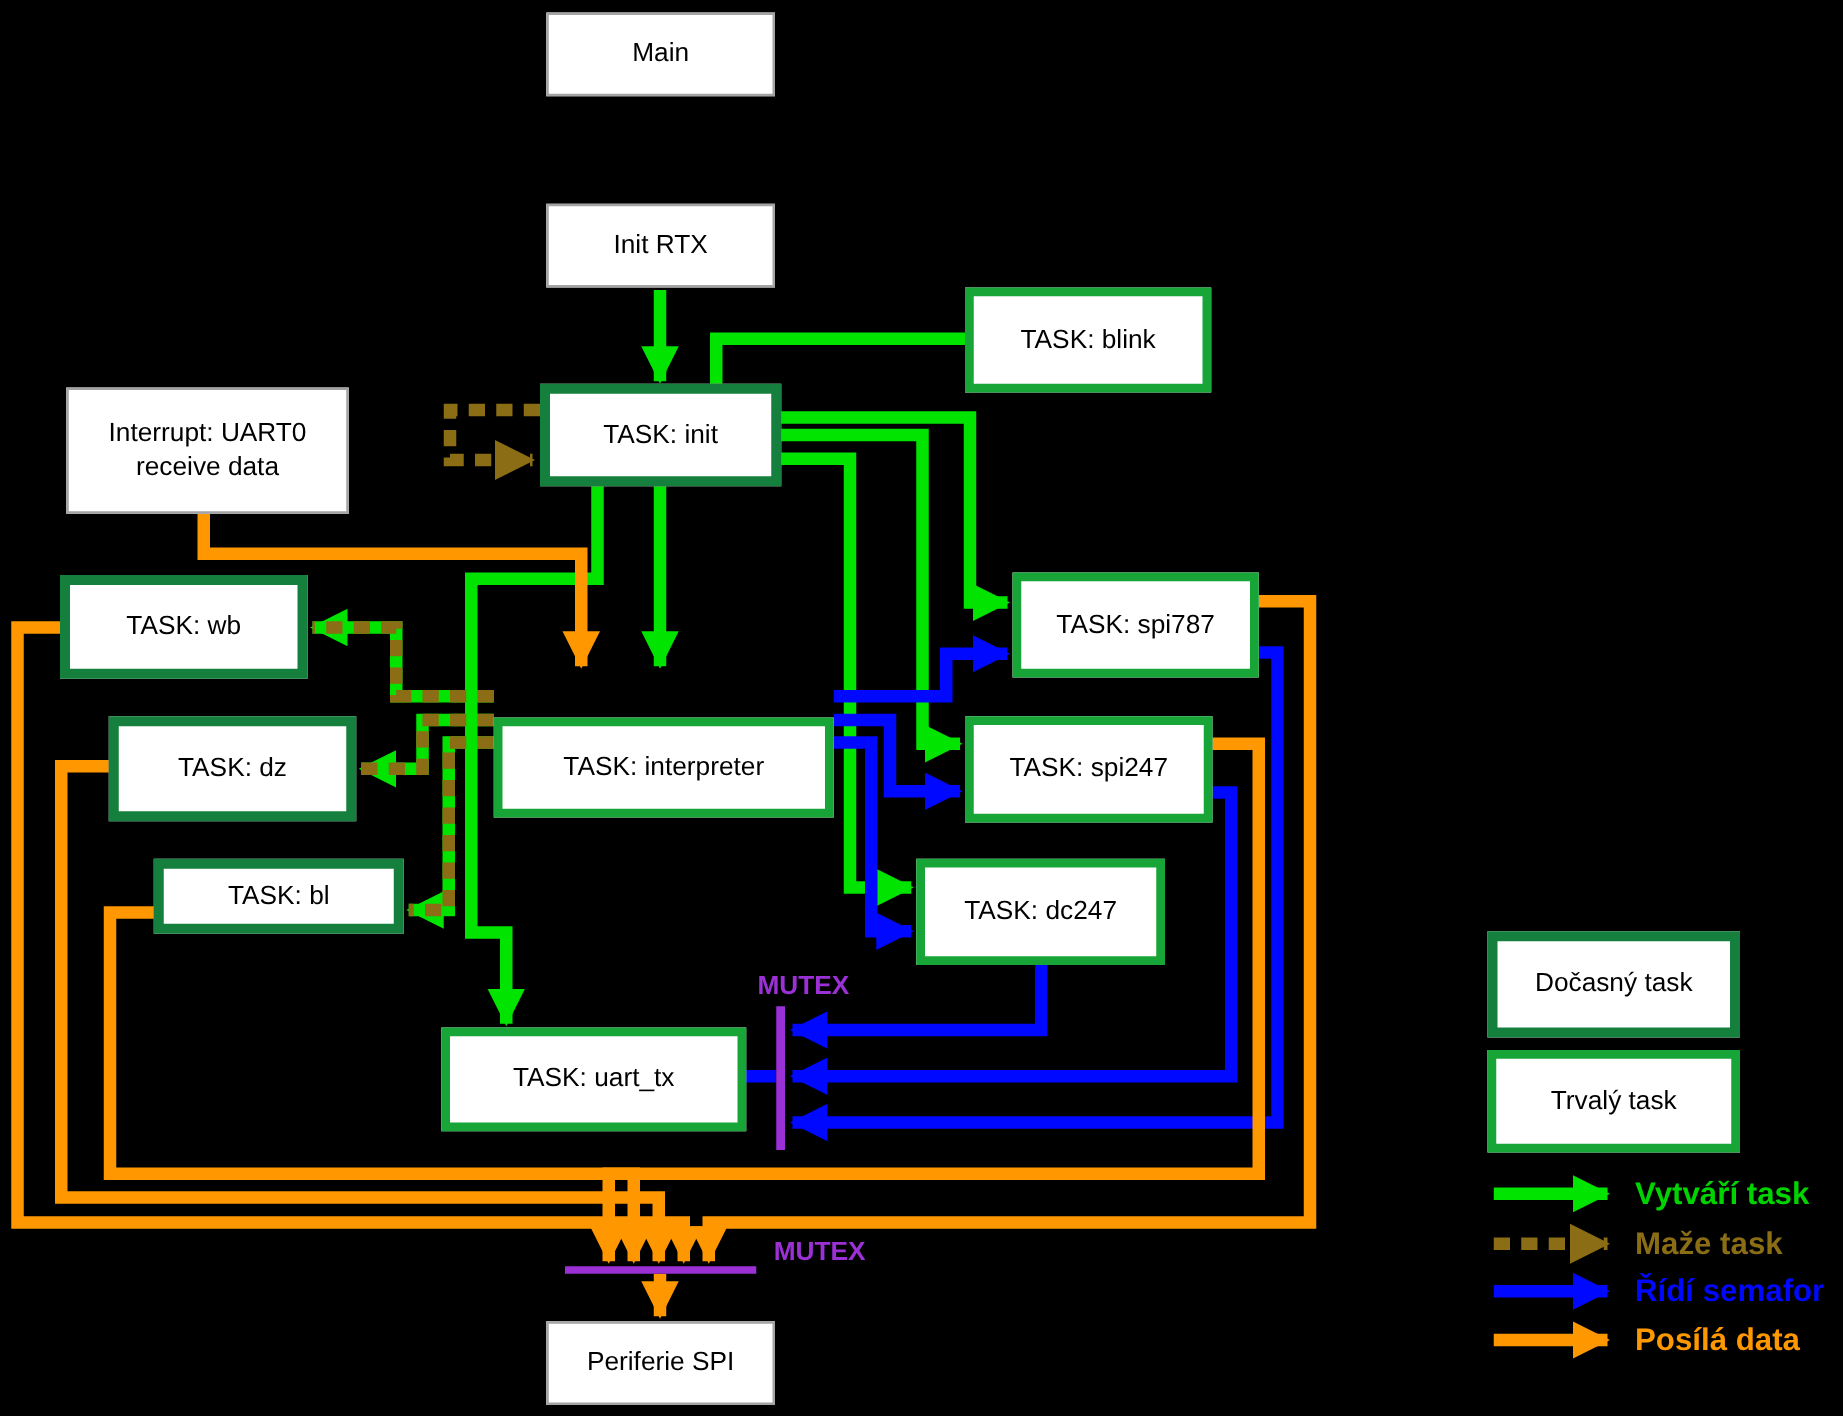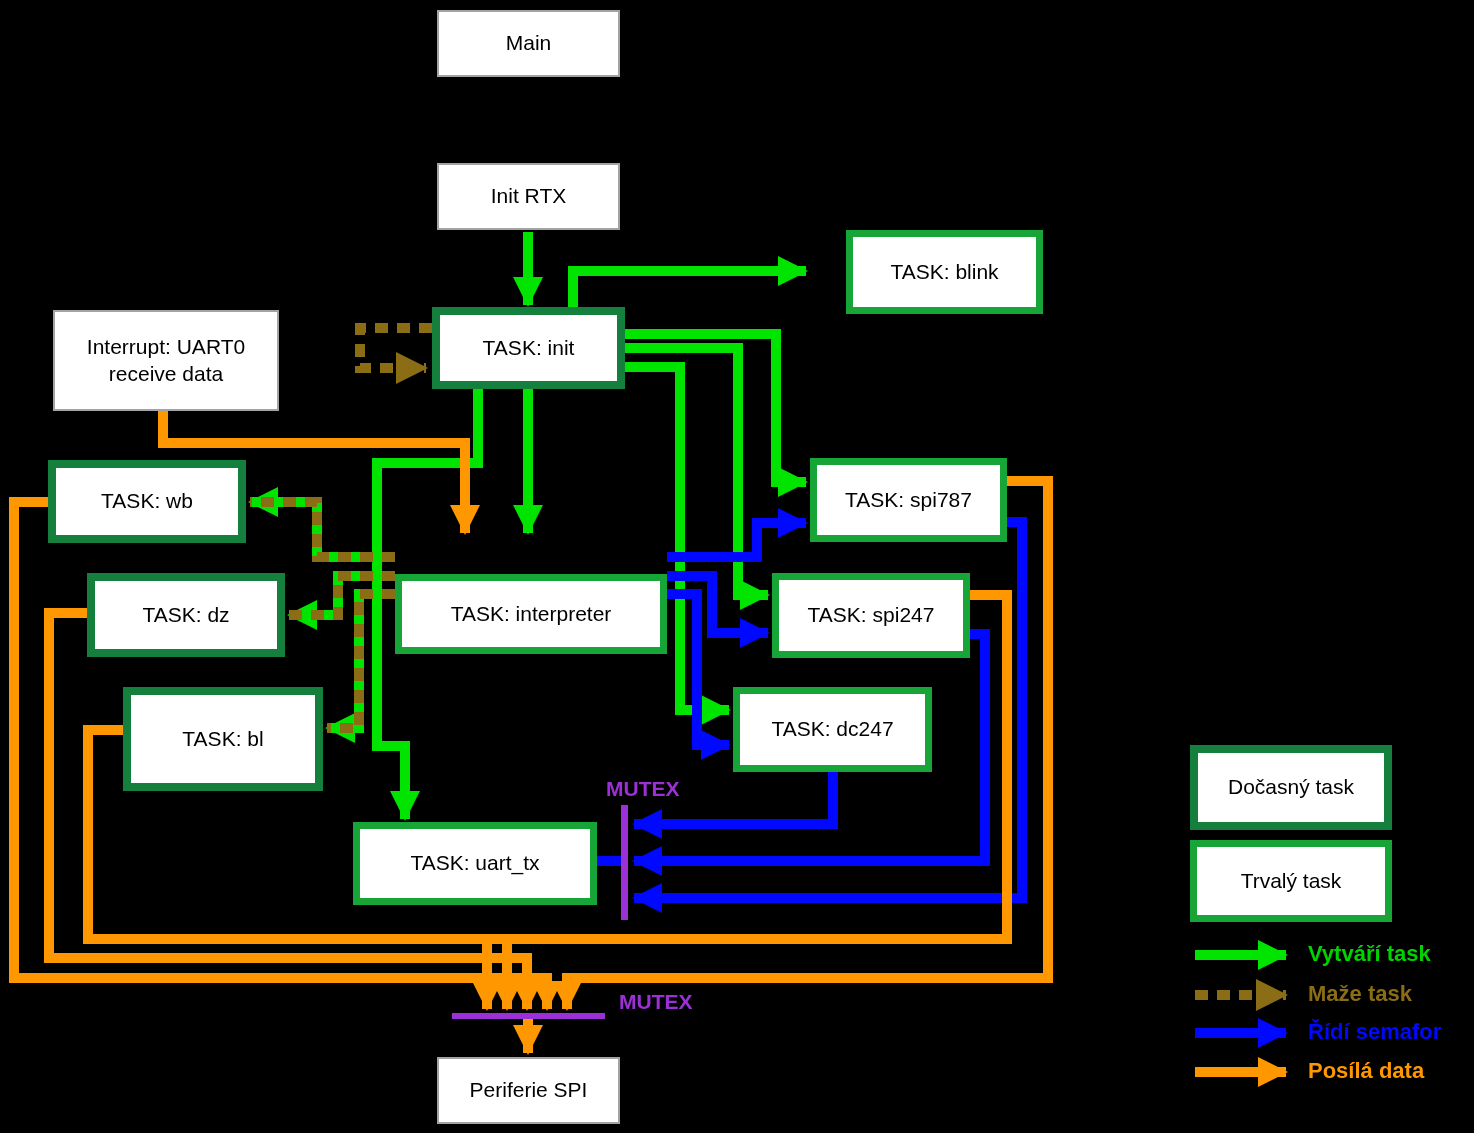--- a/index.html
+++ b/index.html
@@ -7,21 +7,21 @@
          font-family:"Liberation Sans", sans-serif;padding-left:24px;}
   svg.edges{position:absolute;left:0;top:0;}
   .node{position:absolute;box-sizing:border-box;background:#fff;display:flex;
         align-items:center;justify-content:center;text-align:center;color:#000;
         font-size:21px;line-height:1.25;padding:2px 6px;}
   .node.plain{border:2px solid #a3a3a3;}
   .node.temp{border:8px solid #15803d;}
   .node.perm{border:7px solid #18a538;}
   .mutex-bar{position:absolute;background:#9b30d6;}
   .mutex-label{position:absolute;color:#9b30d6;font-weight:bold;font-size:21px;white-space:nowrap;margin-left:20px;}
-  .legend-label{position:absolute;font-weight:bold;font-size:22px;white-space:nowrap;}
+  .legend-label{position:absolute;font-weight:bold;font-size:25px;white-space:nowrap;}
 </style>
 </head>
 <body>
 
 <div class="stage">
   <svg class="edges" id="edge-layer" width="1474" height="1133" viewBox="0 0 1474 1133">
     <defs>
       <marker id="m-create" markerUnits="strokeWidth" markerWidth="3.2" markerHeight="3.2" refX="2.8" refY="1.5" orient="auto">
           <path d="M0,0 L3,1.5 L0,3 Z" fill="#00e400"></path>
         </marker>
@@ -85,24 +85,24 @@
       </div>
       <div class="node temp" style="left: 432px; top: 307px; width: 193px; height: 82px;">
         <span>TASK: init</span>
       </div>
       <div class="node temp" style="left: 48px; top: 460px; width: 198px; height: 83px;">
         <span>TASK: wb</span>
       </div>
       <div class="node temp" style="left: 87px; top: 573px; width: 198px; height: 84px;">
         <span>TASK: dz</span>
       </div>
-      <div class="node temp" style="left: 123px; top: 687px; width: 200px; height: 104px;">
+      <div class="node temp" style="left: 123px; top: 687px; width: 200px; height: 60px;">
         <span>TASK: bl</span>
       </div>
-      <div class="node perm" style="left: 846px; top: 230px; width: 197px; height: 84px;">
+      <div class="node perm" style="left: 772px; top: 230px; width: 197px; height: 84px;">
         <span>TASK: blink</span>
       </div>
       <div class="node perm" style="left: 810px; top: 458px; width: 197px; height: 84px;">
         <span>TASK: spi787</span>
       </div>
       <div class="node perm" style="left: 395px; top: 538px; width: 272px; height: 80px; margin-top: 36px;">
         <span>TASK: interpreter</span>
       </div>
       <div class="node perm" style="left: 772px; top: 573px; width: 198px; height: 85px;">
         <span>TASK: spi247</span>

